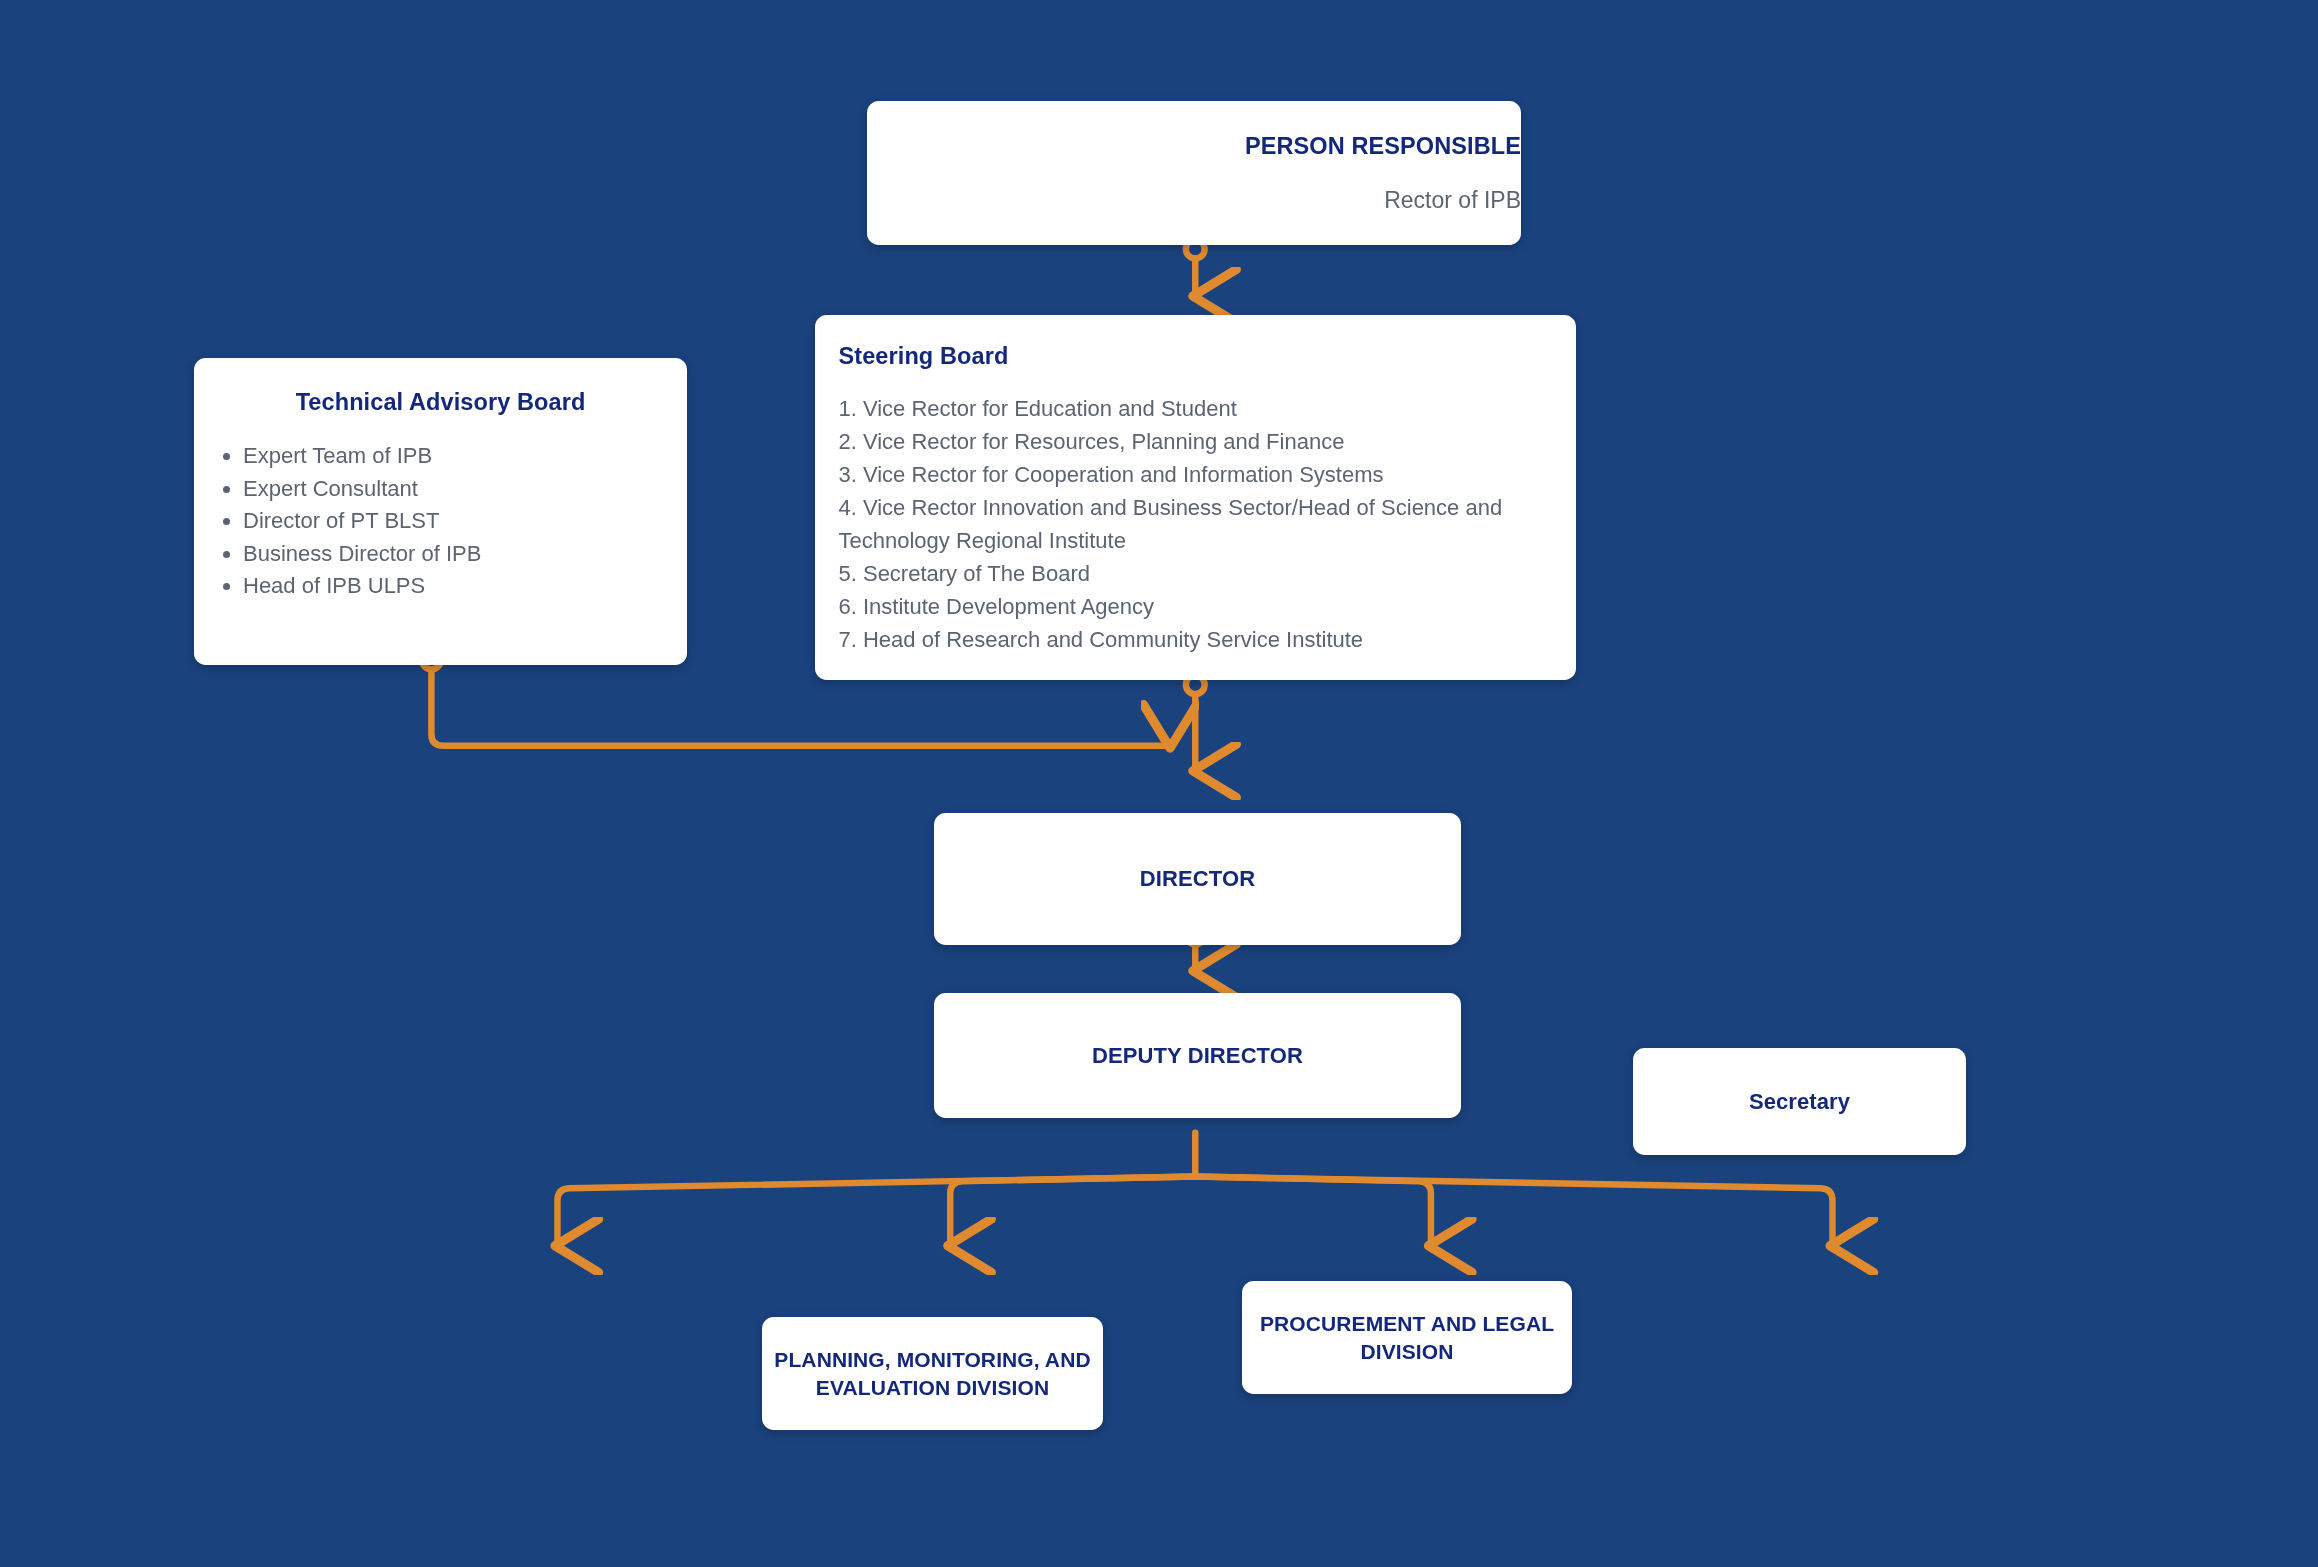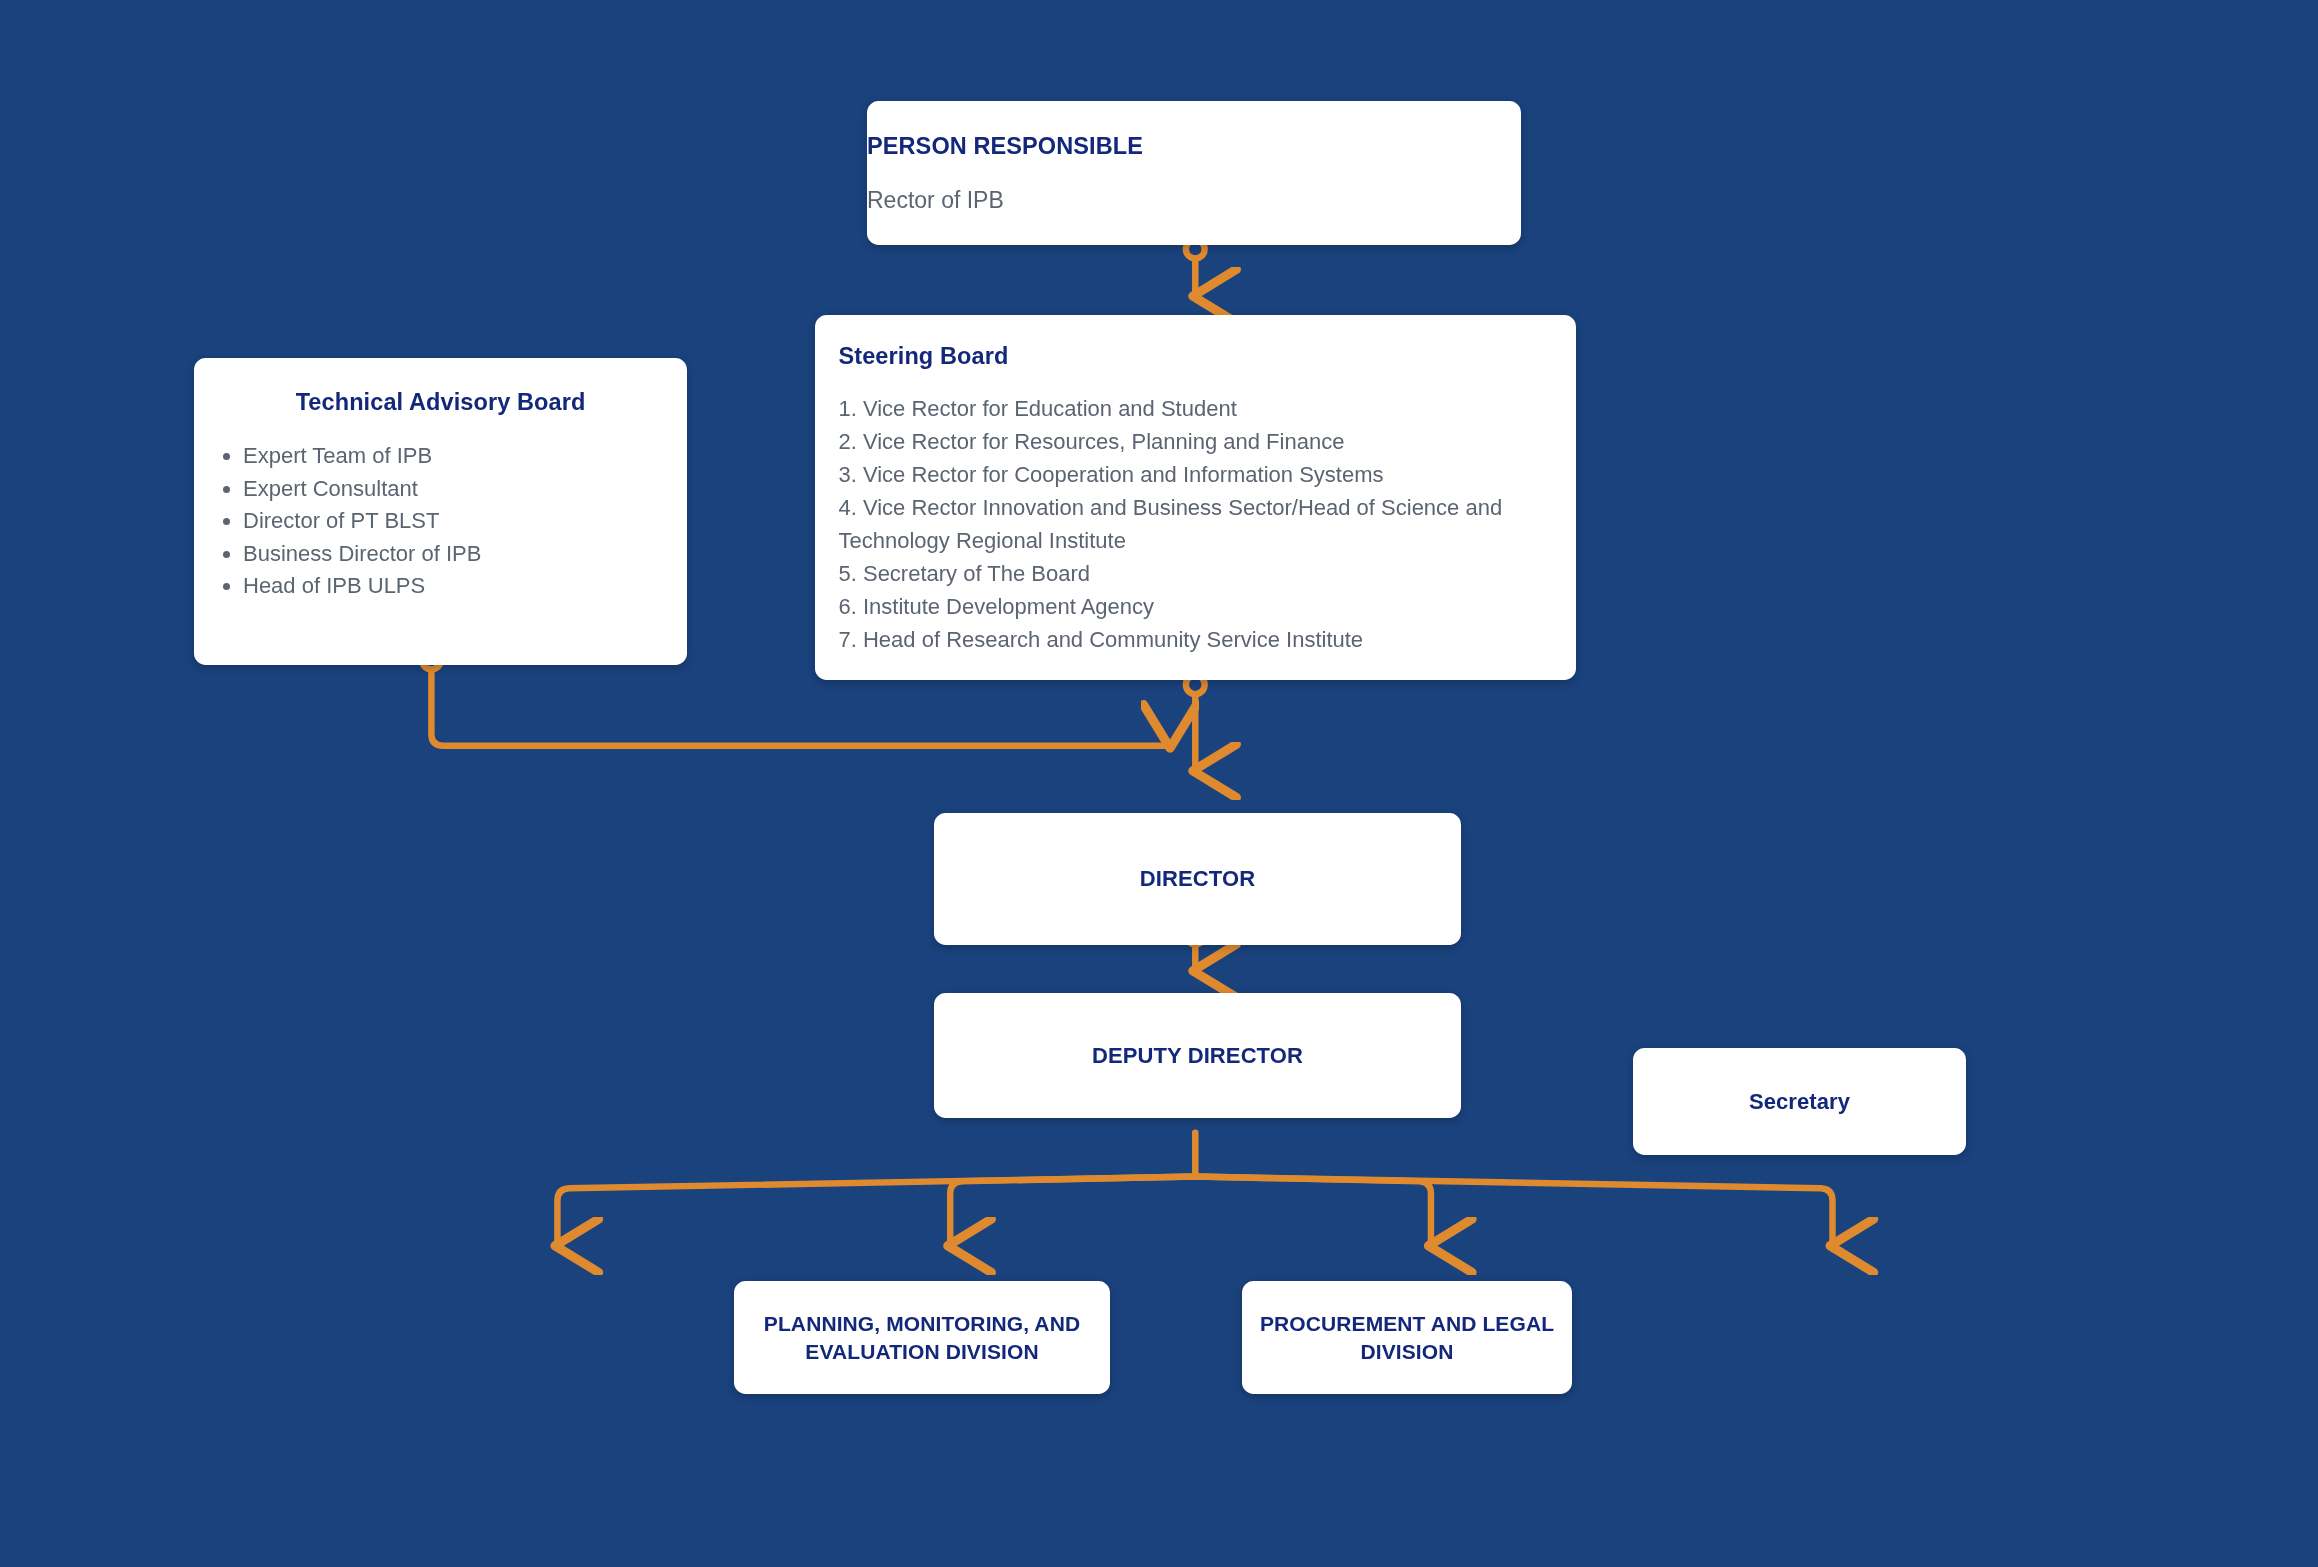--- a/index.html
+++ b/index.html
@@ -40,21 +40,21 @@
     color: #5b6470;
     font-weight: normal;
   }
   .node-body {
     color: #5b6470;
   }
 
   
   #person-responsible {
     left: 867px; top: 101px; width: 654px; height: 144px;
-    align-items: flex-start; justify-content: center;
+    align-items: flex-end; justify-content: center;
   }
   #person-responsible .node-title { font-size: 23.5px; margin-bottom: 27px; }
   #person-responsible .node-sub { font-size: 23px; }
 
   
   #technical-advisory-board {
     left: 194px; top: 358px; width: 493px; height: 307px;
     align-items: center; justify-content: flex-start;
     padding-top: 30.5px;
   }
@@ -103,21 +103,21 @@
   
   #secretary {
     left: 1633px; top: 1048px; width: 333px; height: 107px;
   }
   #secretary .node-title { font-size: 22px; }
 
   
   .division { top: 1281px; height: 113px; }
   .division .node-title { font-size: 21px; line-height: 1.32; }
   #division-program-implementation { left: 392px;  width: 331px; }
-  #division-planning-monitoring    { left: 734px; width: 376px; }
+  #division-planning-monitoring    { left: 762px; width: 341px; margin-top: 36px; }
   #division-procurement-legal      { left: 1242px; width: 330px; }
   #division-finance                { left: 1607px; width: 331px; }
 
   
   #connectors {
     position: absolute;
     left: 0; top: 0;
     width: 2319px; height: 1567px;
     z-index: 1;
     pointer-events: none;

